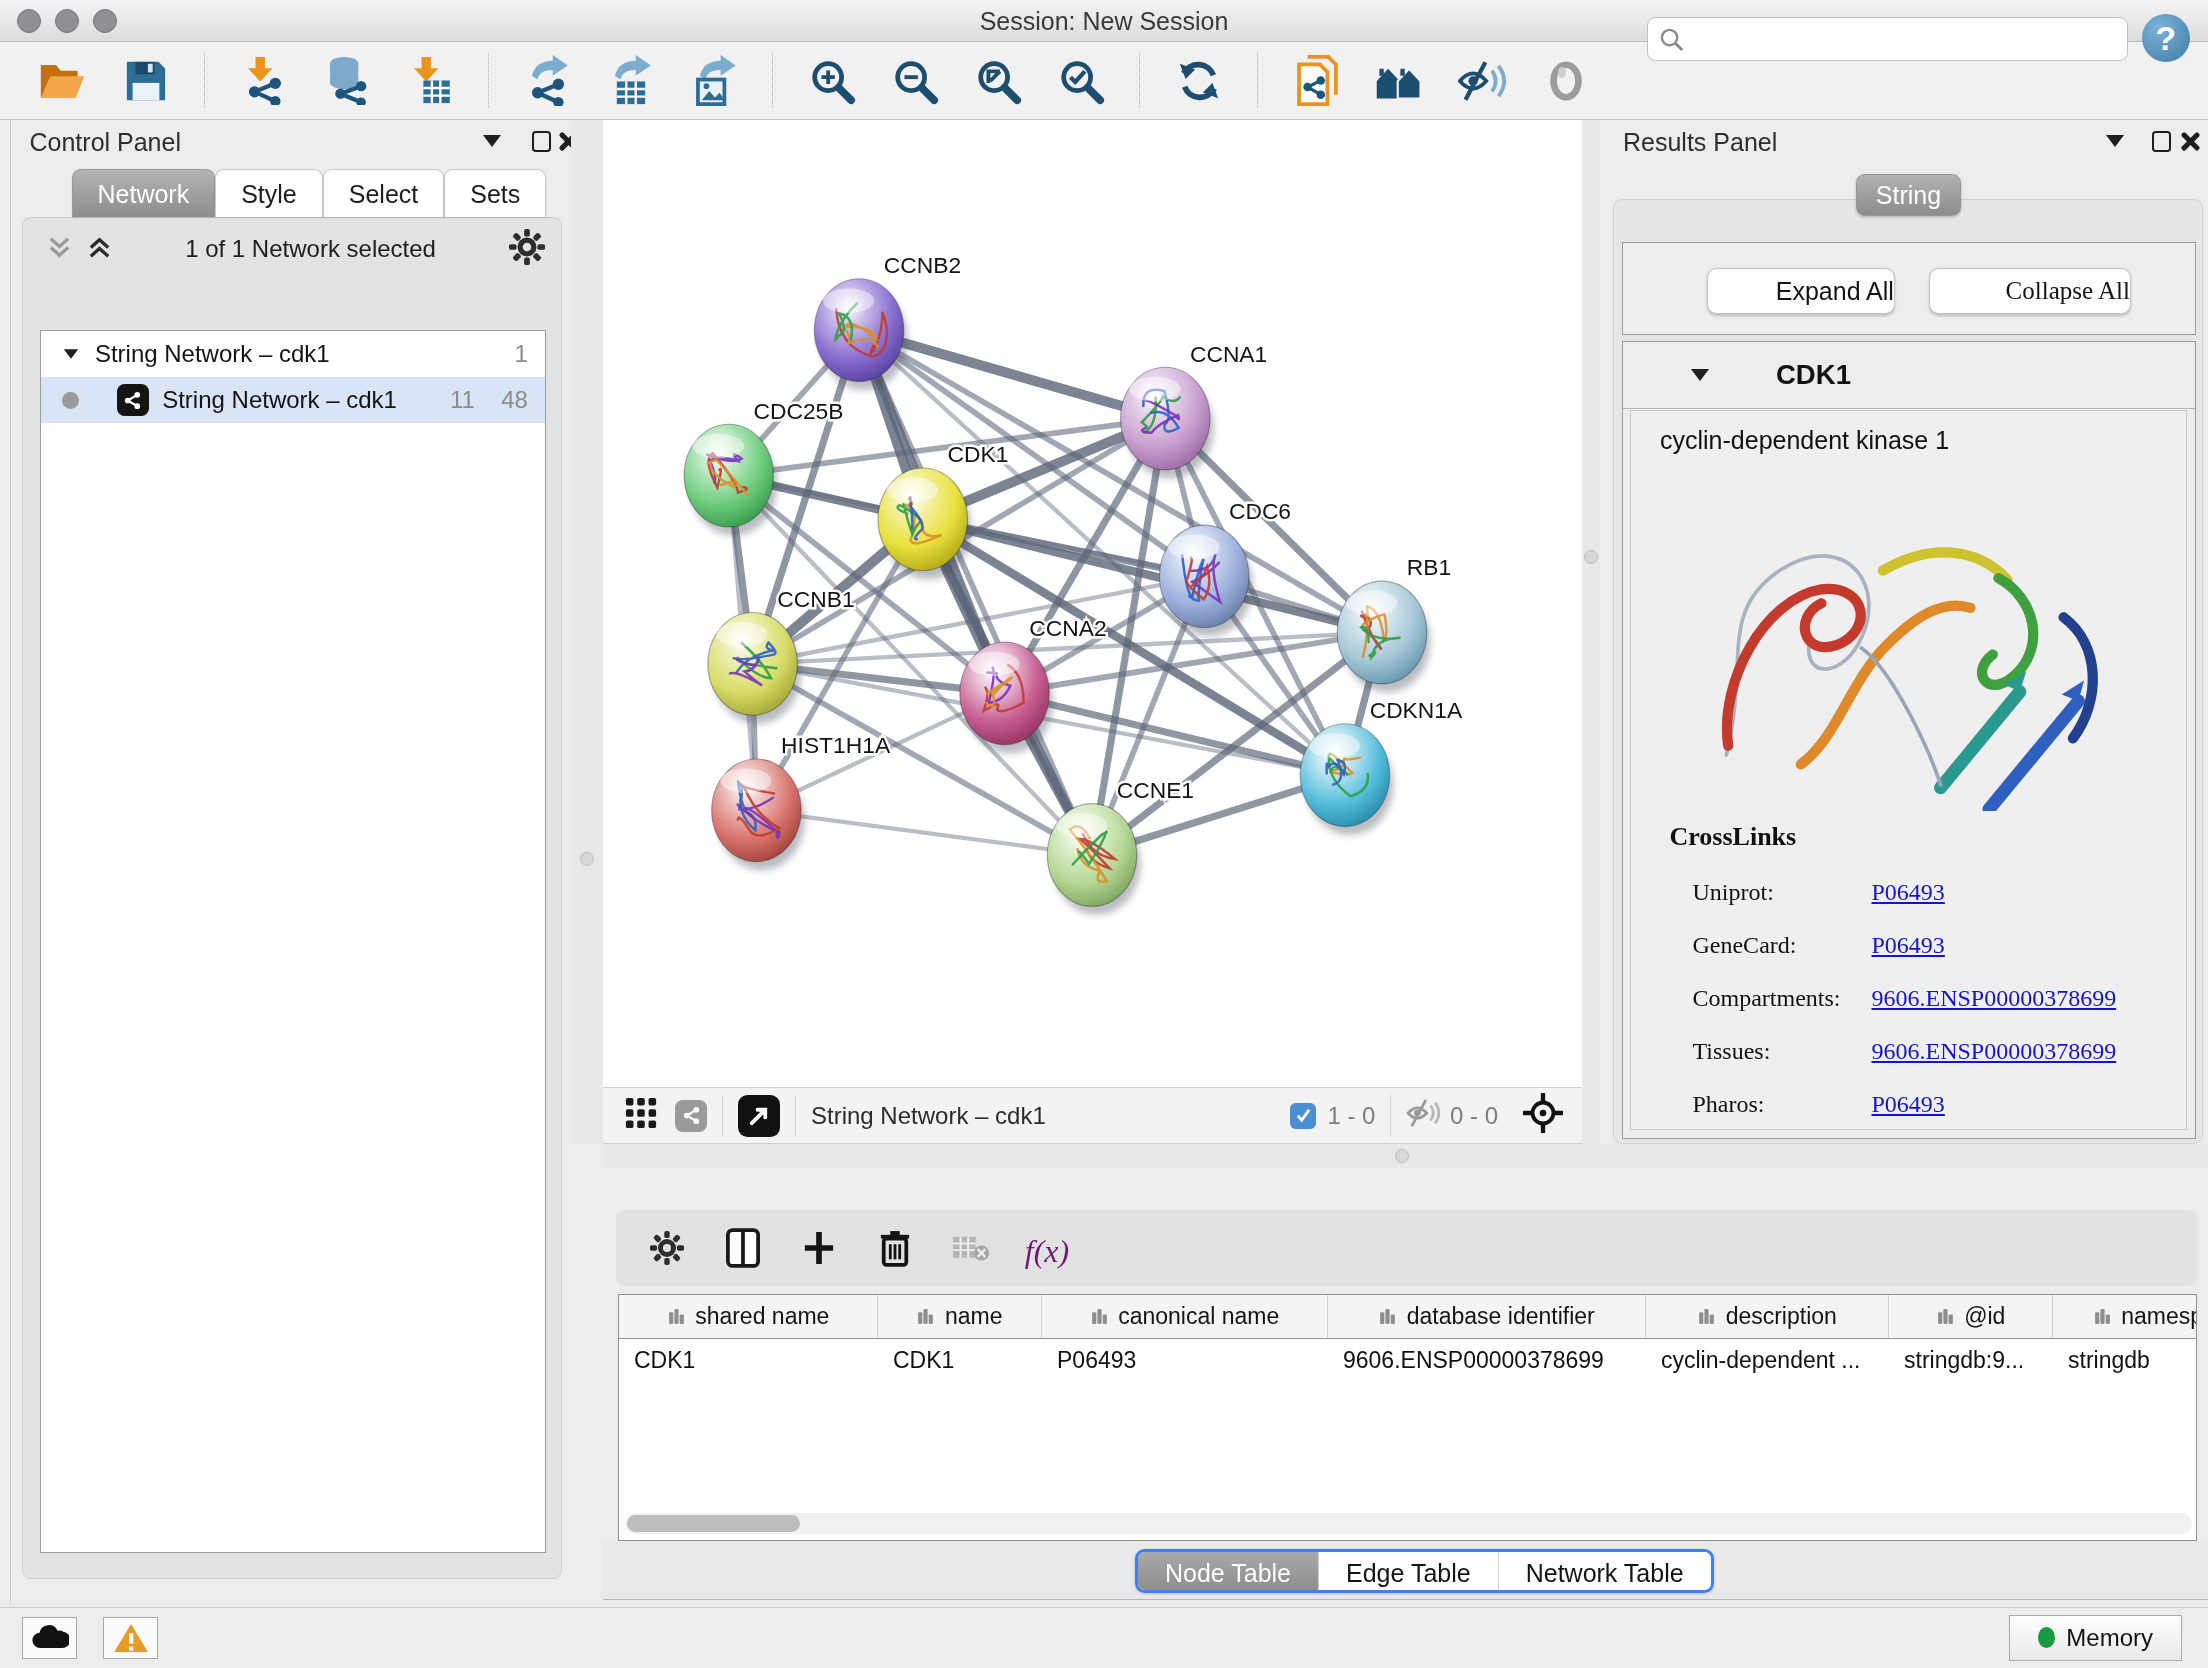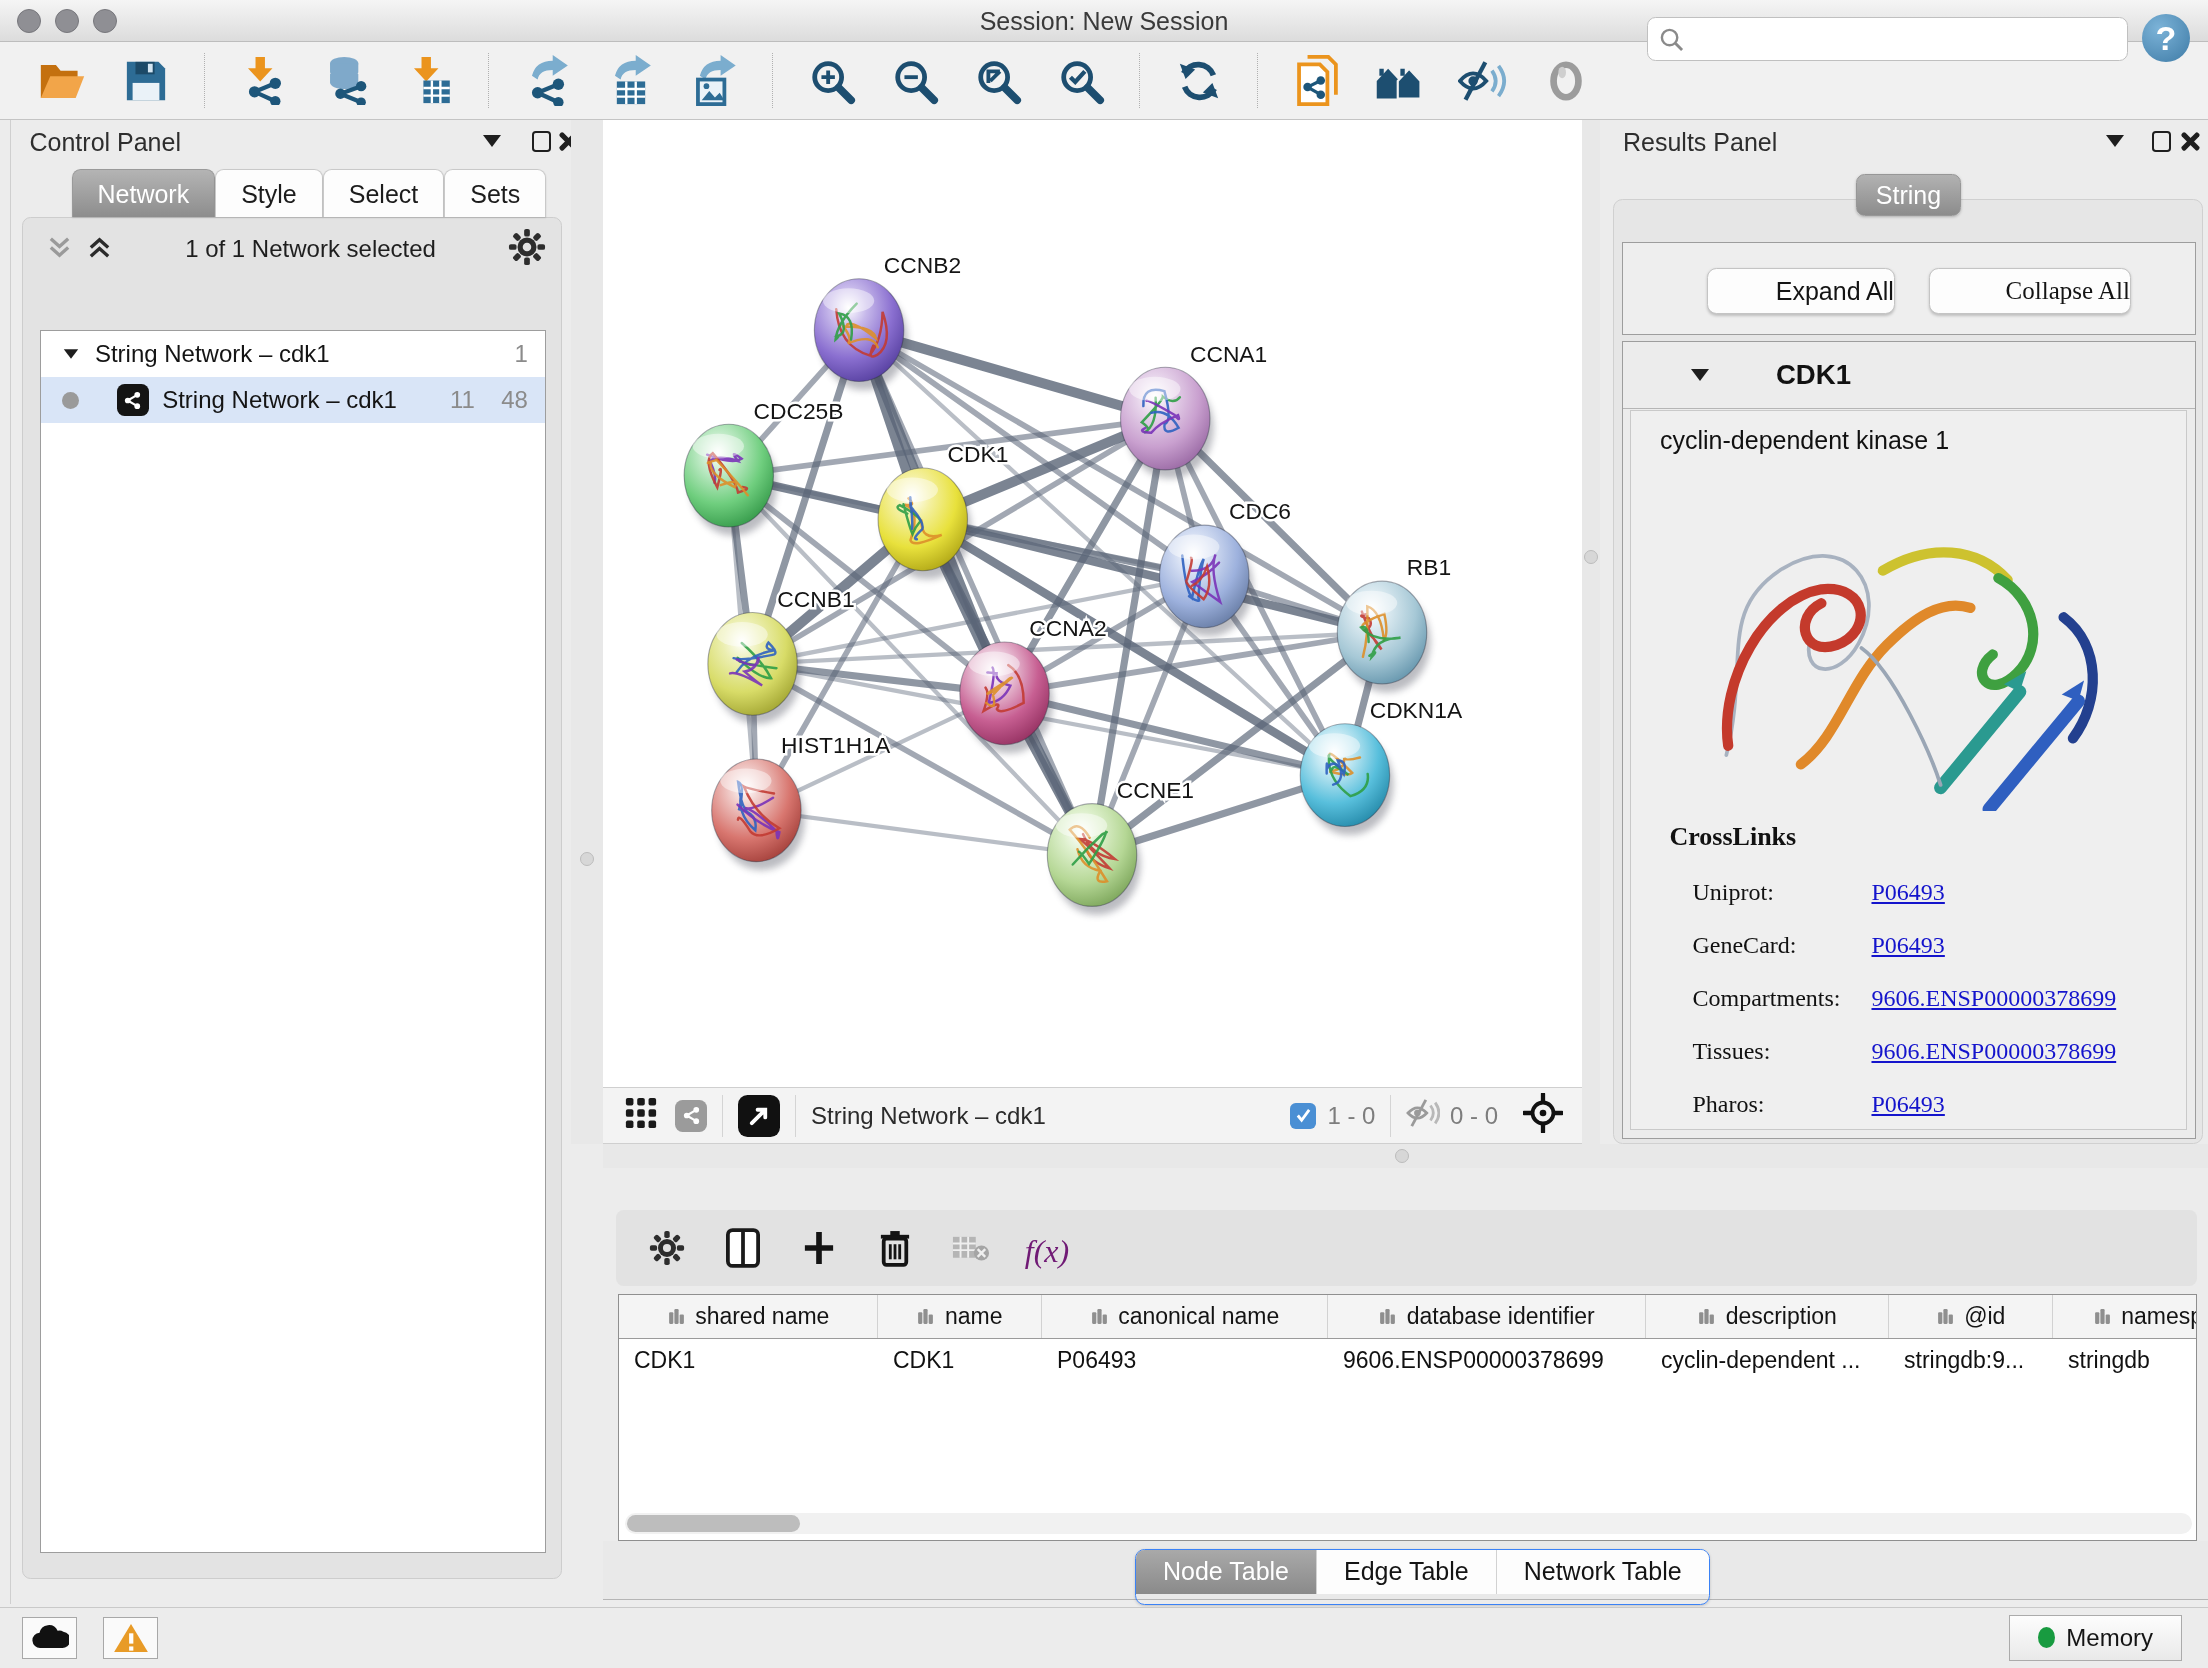--- a/index.html
+++ b/index.html
@@ -91,22 +91,22 @@
   .fx { font-family:"Liberation Serif",serif; font-style:italic; font-size:32px; color:#701a75;margin-top:6px; }
   .tablebox { position:absolute; left:15px; top:126px; width:1579px; height:247px; background:#fff; border:1.9px solid #8f8f8f; overflow:hidden; }
   .thead { display:flex; height:44px; background:#f4f4f4; border-bottom:1.9px solid #9a9a9a; }
   .th { display:flex; align-items:center; justify-content:center; gap:9.5px; font-size:23px; color:#141414; border-right:1px solid #d2d2d2; flex:0 0 auto; }
   .colicon { width:19px; height:19px; } .colicon rect { fill:#8f8f8f; }
   .tr { display:flex; height:42px; align-items:center; }
   .td { padding-left:15px; font-size:23px; color:#111; white-space:nowrap; overflow:hidden; flex:0 0 auto; }
   .hscroll { position:absolute; left:5.7px; bottom:5.7px; width:1567px; height:21px; background:#f1f1f1; border-radius:10.5px; }
   .hthumb { position:absolute; left:1.9px; top:1.9px; width:173px; height:17px; background:#bdbdbd; border-radius:8.6px; }
   .tabstrip { position:absolute; left:0px; top:373px; width:1605px; height:59px; background:#e9e9e9; border-bottom:1px solid #b5b5b5; }
-  .btabs { position:absolute; left:532px; top:7.6px; height:56px; display:flex; border-radius:9.5px; overflow:hidden;
-    border:1px solid #3b82f6; box-shadow:0 1px 2.9px rgba(0,0,0,.18); }
+  .btabs { position:absolute; left:532px; top:7.6px; height:44px; display:flex; border-radius:9.5px; overflow:hidden;
+    border:3px solid #3b82f6; box-shadow:0 1px 2.9px rgba(0,0,0,.18); }
   .btab { height:44px; line-height:42px; padding:0 27px; font-size:25px; background:#fdfdfd; color:#141414; border-left:1px solid #d2d2d2; }
   .btab:first-child { border-left:none; }
   .btab.active { background:linear-gradient(#a9a9a9,#8a8a8a); color:#fff; }
 
   
   .statusbar { position:absolute; left:0; top:1607px; width:2208px; height:61px; background:#ececec; border-top:1px solid #c9c9c9; }
   .sbtn { position:absolute; top:8.6px; width:55px; height:42px; background:#fafafa; border:1.9px solid #a8a8a8; display:flex; align-items:center; justify-content:center; }
   .membtn { position:absolute; left:2009px; top:6.7px; width:173px; height:46px; background:linear-gradient(#fdfdfd,#e9e9e9);
     border:1px solid #ababab; display:flex; align-items:center; justify-content:center; gap:11.4px; font-size:24px; color:#141414; }
   .gdot { width:17px; height:21px; border-radius:50%; background:#189b40; }

